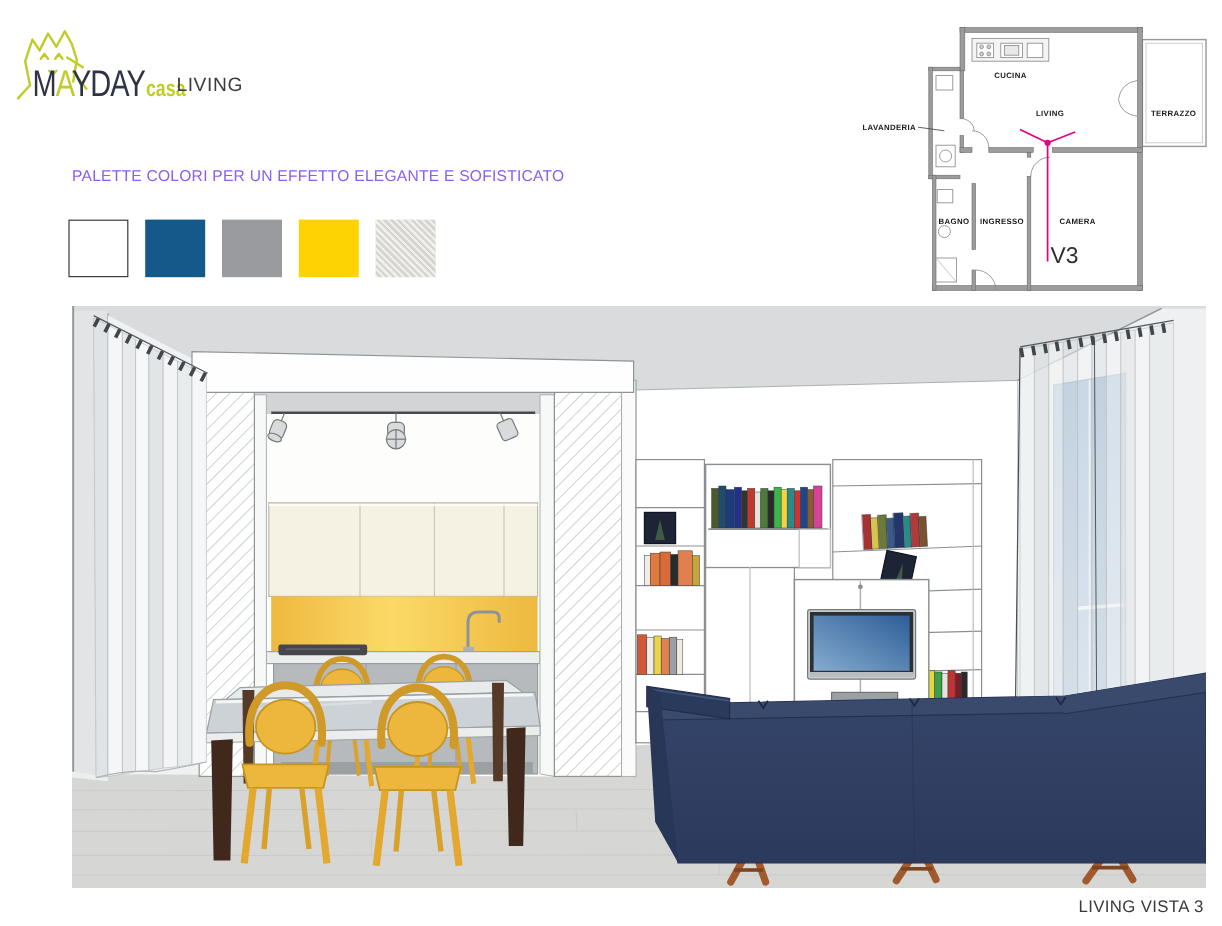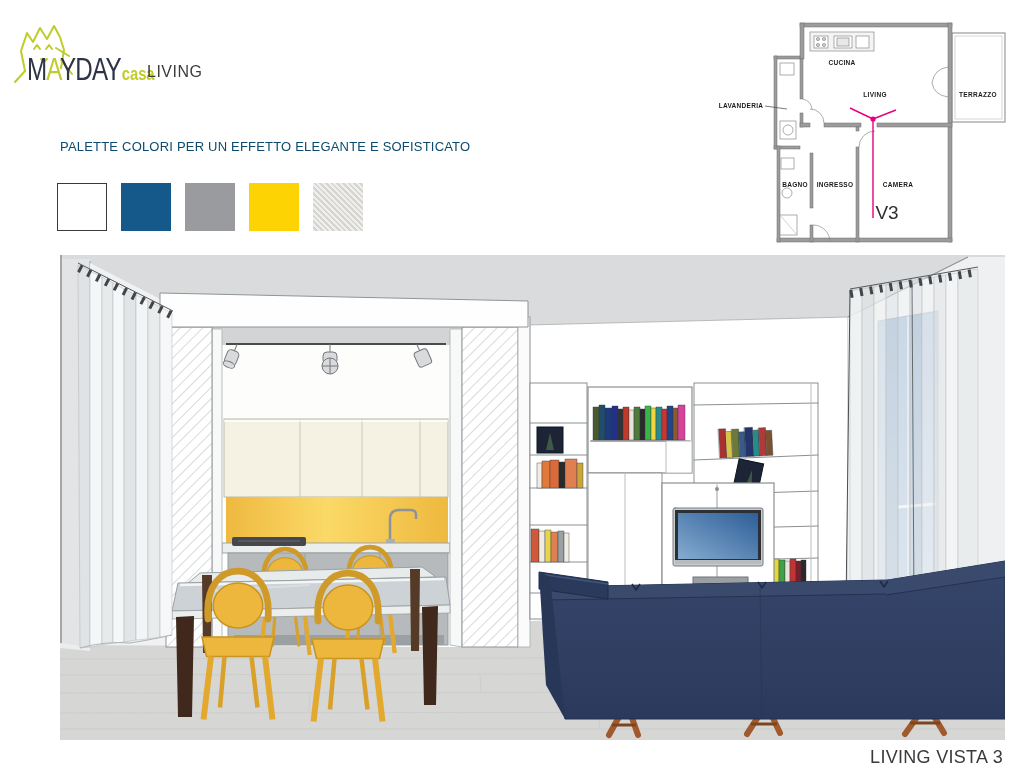--- a/index.html
+++ b/index.html
@@ -12,34 +12,34 @@
   .logo-cat{position:absolute;left:2px;top:2px;}
   .wordmark{position:absolute;left:17px;top:36px;white-space:nowrap;
     transform:scaleX(.78);transform-origin:left bottom;letter-spacing:-1px;
     font-size:31px;font-weight:500;}
   .wm-navy{color:#2e3346;}
   .wm-green{color:#bfcc29;}
   .wm-sub{font-size:19px;font-weight:700;color:#bfcc29;letter-spacing:0;margin-left:1px;}
   .page-label{position:absolute;left:137px;top:47px;font-size:16px;color:#3c3c3c;
     font-weight:500;letter-spacing:.5px;}
   
-  .palette-title{position:absolute;left:60px;top:139px;font-size:13px;color:#0c4a6e;
+  .palette-title{position:absolute;left:60px;top:139px;font-size:13px;color:#8b5cf6;
     letter-spacing:.2px;font-weight:500;}
   .swatch-row{position:absolute;left:57px;top:183px;display:flex;gap:14px;}
   .swatch{width:50px;height:48px;}
   .swatch.bordered{border:1px solid #3a3a3a;box-sizing:border-box;background:#fff;}
   .swatch.textured{background-image:repeating-linear-gradient(45deg,rgba(255,255,255,.55) 0 2px,rgba(0,0,0,0.03) 2px 4px);}
   
   .plan-wrap{position:absolute;left:715px;top:3px;width:328px;height:246px;}
   .plan-wrap text{font-family:"Liberation Sans",sans-serif;}
   .room-label{font-size:6.5px;font-weight:700;fill:#1a1a1a;letter-spacing:.3px;}
   .vmark-label{font-size:19px;fill:#2e2e2e;}
   
   .render-wrap{position:absolute;left:60px;top:255px;width:945px;height:485px;}
-  .caption{position:absolute;right:15px;top:747px;font-size:18px;color:#3a3a3a;
+  .caption{position:absolute;right:15px;top:747px;font-size:14px;color:#3a3a3a;
     letter-spacing:.3px;font-weight:500;}
 </style>
 </head>
 <body>
 
 <div class="logo-wrap">
   <svg class="logo-cat" width="64" height="66" viewBox="0 0 64 66">
     <g fill="none" stroke="#bfcc29" stroke-width="2" stroke-linecap="round" stroke-linejoin="round">
       <path d="M13,53 L9,33 L15,15 L21,24 L28,10 L35,21 L42,8 L48,19 L52,32 L49,50"></path>
       <path d="M13,53 L3,64"></path>

